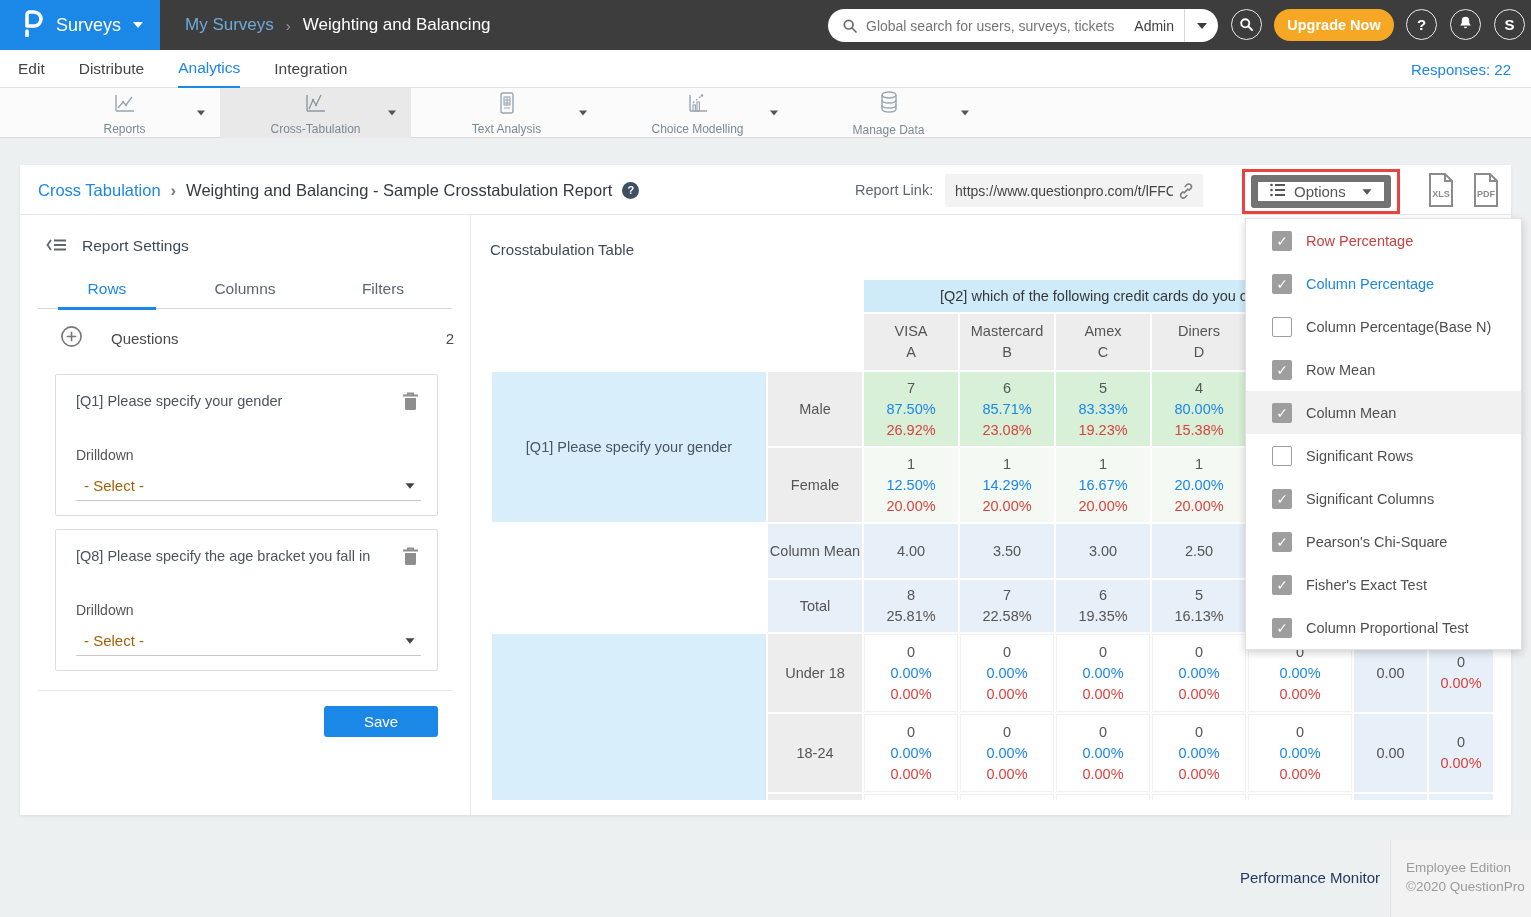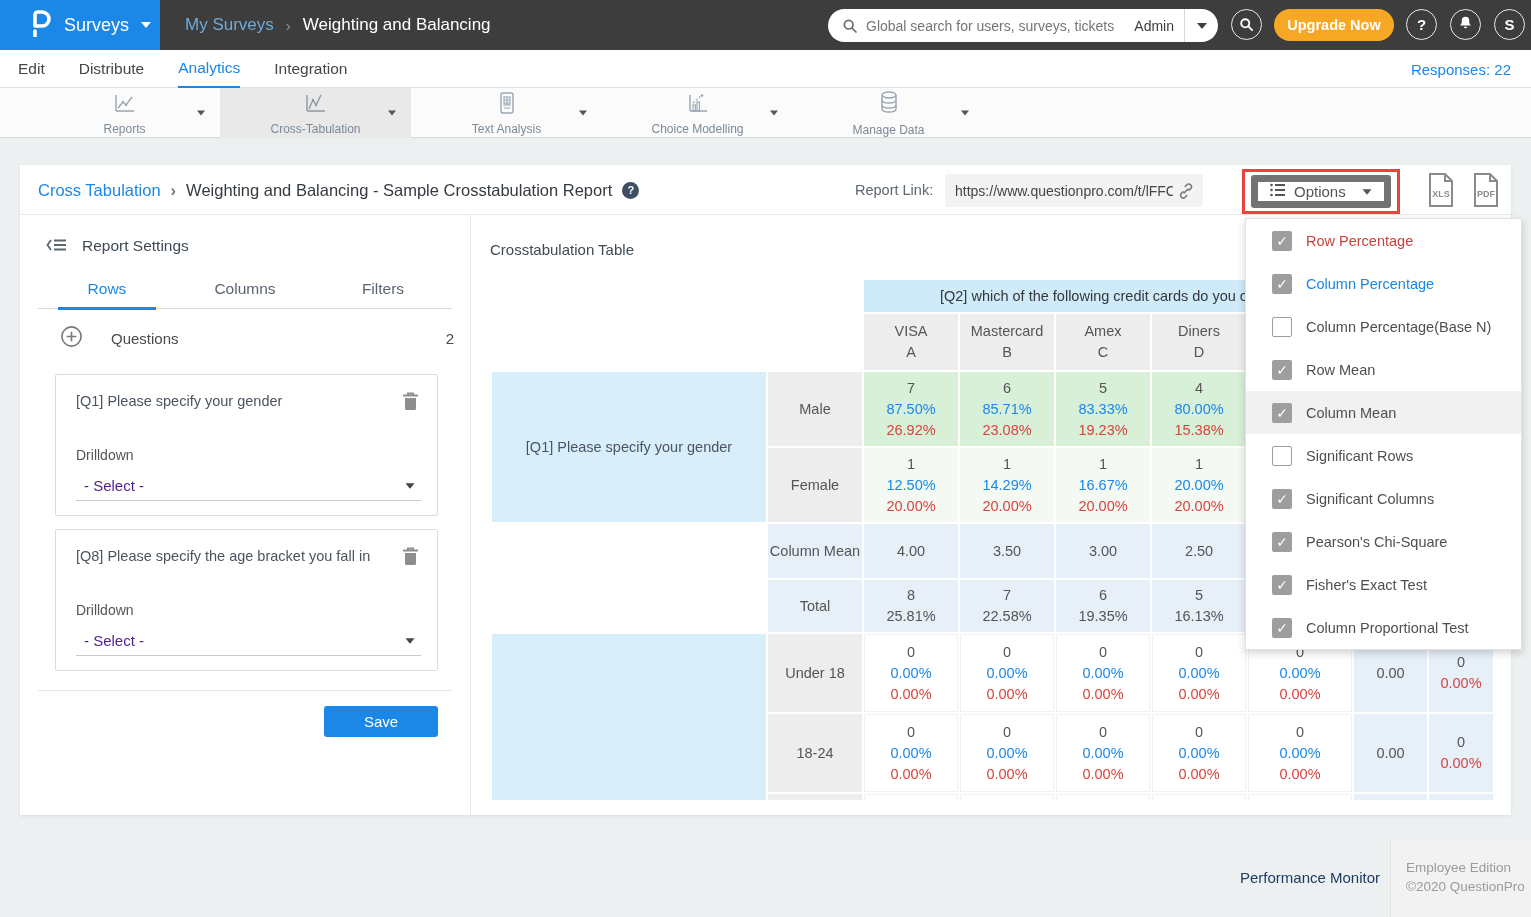--- a/index.html
+++ b/index.html
@@ -2,21 +2,21 @@
 <html><head>
 <meta charset="utf-8">
 <style>
   * { margin:0; padding:0; box-sizing:border-box; }
   html,body { width:1531px; height:917px; }
   body { font-family:"Liberation Sans", sans-serif; background:#edf0f1; position:relative; overflow:hidden; }
   .caret { display:inline-block; width:0; height:0; border-left:5px solid transparent; border-right:5px solid transparent; border-top:6px solid currentColor; }
 
   
   .topbar { position:absolute; left:0; top:0; width:1531px; height:50px; background:#3d3d3d; }
-  .logo-block { position:absolute; left:0; top:0; width:160px; height:50px; background:#1b87e6; display:flex; align-items:center; padding-left:30px; gap:12px; color:#fff; }
+  .logo-block { position:absolute; left:0; top:0; width:160px; height:50px; background:#1b87e6; display:flex; align-items:center; padding-left:22px; gap:12px; color:#fff; }
   .logo-block .product { font-size:18px; color:#fff; }
   .top-crumb { position:absolute; left:185px; top:0; height:50px; display:flex; align-items:center; gap:12px; font-size:17px; }
   .top-crumb .parent { color:#6fa9d8; cursor:pointer; }
   .top-crumb .sep { color:#9a9a9a; font-size:15px; }
   .top-crumb .current { color:#fff; }
   .search-pill { position:absolute; left:828px; top:9px; width:390px; height:33px; background:#fff; border-radius:17px; display:flex; align-items:center; }
   .search-pill input { border:none; outline:none; flex:1; font-size:14px; color:#444; background:transparent; font-family:"Liberation Sans",sans-serif; }
   .search-pill .scope { font-size:14px; color:#3d3d3d; padding:0 10px; }
   .search-pill .pill-caret-zone { width:34px; height:33px; border-left:1px solid #d8d8d8; display:flex; align-items:center; justify-content:center; color:#3d3d3d; border-radius:0 17px 17px 0; cursor:pointer; }
   .circle-btn { position:absolute; top:9px; width:31px; height:31px; border:1.5px solid #e9e9e9; border-radius:50%; display:flex; align-items:center; justify-content:center; color:#fff; font-size:15px; font-weight:bold; cursor:pointer; }
@@ -59,21 +59,21 @@
   .tab { width:138px; text-align:center; font-size:15.5px; color:#5a6572; cursor:pointer; position:relative; padding-top:3px; }
   .tab.active { color:#1b87e6; }
   .tab.active::after { content:""; position:absolute; left:20px; right:20px; bottom:-2px; height:3px; background:#1b87e6; }
   .q-row { position:absolute; left:40px; top:160px; width:394px; display:flex; align-items:center; gap:28px; }
   .q-row .q-label { font-size:15px; color:#4a4a4a; }
   .q-row .q-count { margin-left:auto; font-size:15px; color:#4a4a4a; }
   .q-card { position:absolute; left:35px; width:383px; height:142px; border:1px solid #ddd; border-radius:2px; background:#fff; }
   .q-card .q-title { position:absolute; left:20px; top:18px; width:310px; font-size:14.5px; color:#4a5560; }
   .q-card .trash { position:absolute; right:18px; top:16px; color:#8d8d8d; cursor:pointer; }
   .q-card .dd-label { position:absolute; left:20px; top:72px; font-size:14px; color:#555; }
-  .q-card .dd-select { position:absolute; left:20px; top:96px; width:345px; height:30px; border-bottom:1px solid #c9c9c9; display:flex; align-items:center; font-size:15px; color:#4c1d95; cursor:pointer; }
+  .q-card .dd-select { position:absolute; left:20px; top:96px; width:345px; height:30px; border-bottom:1px solid #c9c9c9; display:flex; align-items:center; font-size:15px; color:#a16207; cursor:pointer; }
   .q-card .dd-select .sel-caret { margin-left:auto; margin-right:6px; color:#444; transform:scale(.9); }
   .panel-div { position:absolute; left:18px; top:525px; width:414px; height:1px; background:#e6e6e6; }
   .save-btn { position:absolute; left:304px; top:541px; width:114px; height:31px; background:#1b87e6; color:#fff; border:none; border-radius:3px; font-size:15px; font-family:"Liberation Sans",sans-serif; cursor:pointer; }
 
   
   .ct-title { position:absolute; left:470px; top:76px; font-size:15px; color:#3f4a56; }
   .ct-grid-clip { position:absolute; left:472px; top:115px; width:1003px; height:520px; overflow:hidden; }
   .ct-grid { display:grid; grid-template-columns:274px 94px 94px 94px 94px 94px 104px 73px 64px; grid-template-rows:32px 56px 74px 74px 54px 52px 78px 78px 14px; gap:2px; }
   .cell { display:flex; flex-direction:column; align-items:center; justify-content:center; font-size:14.5px; color:#555; line-height:21px; text-align:center; }
   .bg-blueq { background:#d8eefa; color:#4a5560; }

